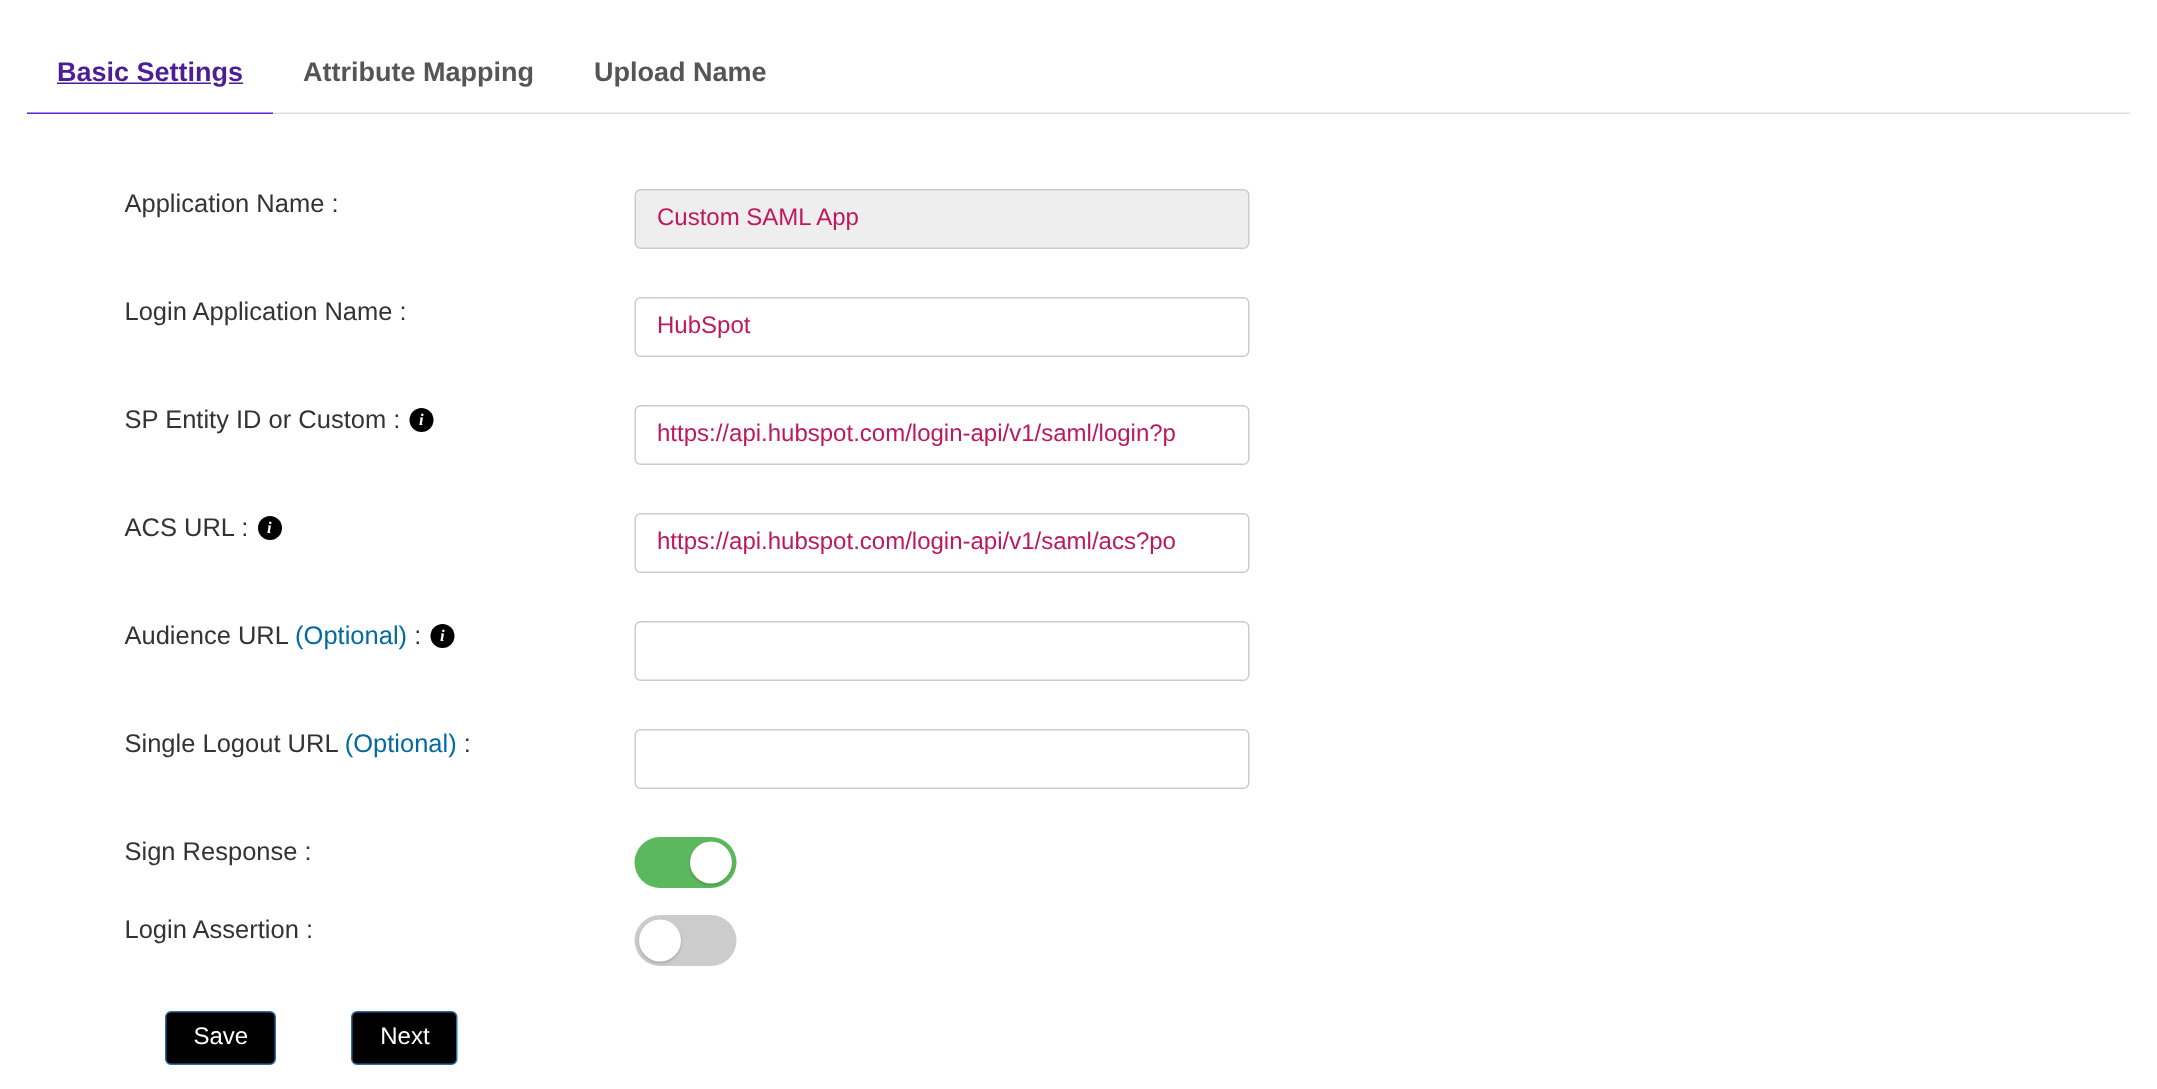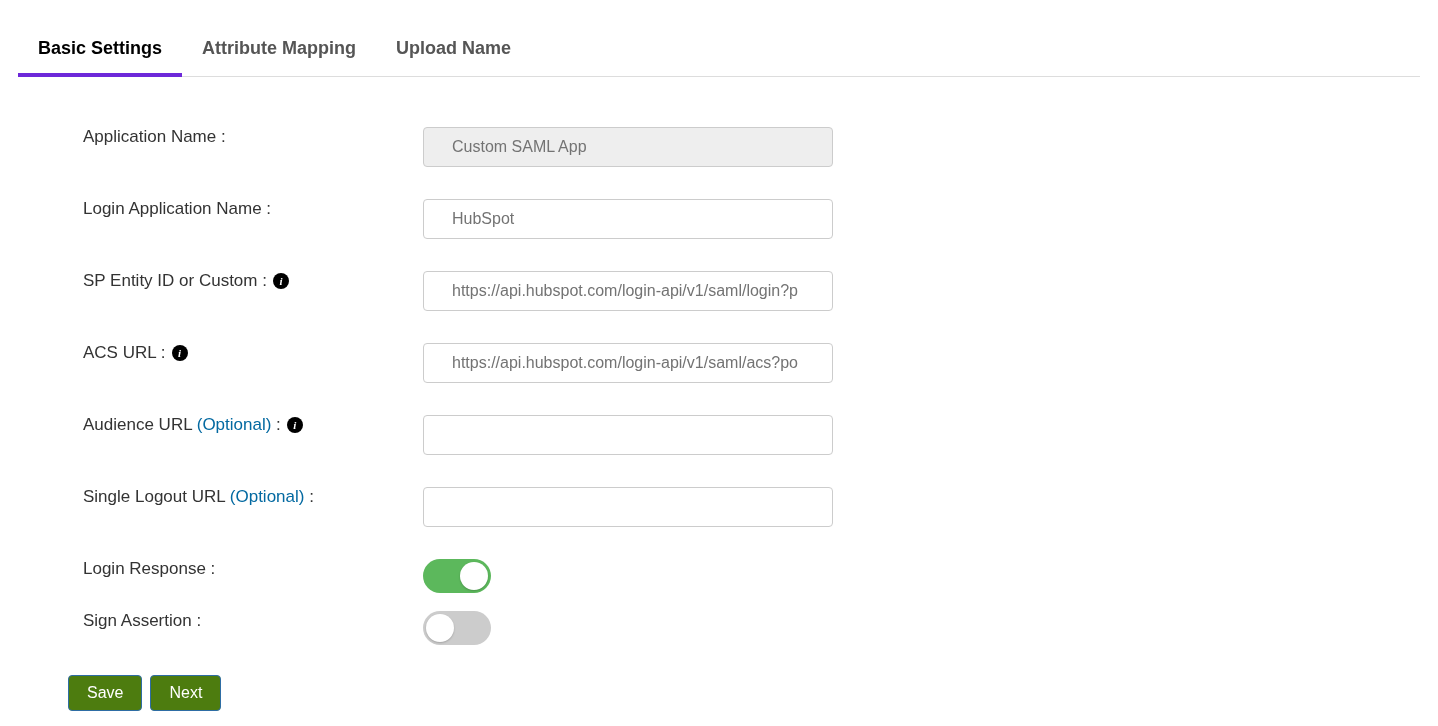--- a/index.html
+++ b/index.html
@@ -22,22 +22,23 @@
     .tab {
       padding: 8px 20px 14px 20px;
       font-size: 18px;
       font-weight: 600;
       color: #555;
       cursor: pointer;
       border-bottom: 3px solid transparent;
       margin-bottom: -1px;
     }
     .tab.active {
-      color: #000000;
-      border-bottom: 4px solid #6d28d9;
+      color: #4c1d95;
+      border-bottom: 1px solid #6d28d9;
+      text-decoration: underline;
     }
     .form-area {
       padding: 50px 0 0 65px;
     }
     .form-row {
       display: flex;
       align-items: flex-start;
       margin-bottom: 32px;
     }
     .form-row.tight { margin-bottom: 18px; }
@@ -63,23 +64,23 @@
       font-size: 11px;
       font-weight: bold;
       font-style: italic;
       font-family: Georgia, serif;
       line-height: 1;
       cursor: help;
     }
     .form-input {
       width: 410px;
       height: 40px;
-      padding: 6px 28px;
+      padding: 6px 14px;
       font-size: 16px;
-      color: #737373;
+      color: #be185d;
       border: 1px solid #ccc;
       border-radius: 4px;
       background: #fff;
     }
     .form-input[readonly] {
       background: #eee;
       cursor: not-allowed;
     }
     .toggle {
       position: relative;
@@ -101,27 +102,28 @@
     .toggle.on .knob { right: 3px; }
     .toggle.off { background: #ccc; }
     .toggle.off .knob { left: 3px; }
     .button-row {
       margin-top: 30px;
       margin-left: 50px;
       display: flex;
       gap: 8px;
     }
     .btn {
-      background: #4d7c0f;
+      background: #000000;
       color: #fff;
       border: 1px solid #2e6da4;
       border-radius: 4px;
       padding: 8px 18px;
       font-size: 16px;
       cursor: pointer;
+      margin-left: 42px;
     }
   </style>
 </head>
 <body>
 
 <div class="container">
   <div class="tabs">
     <div class="tab active">Basic Settings</div>
     <div class="tab">Attribute Mapping</div>
     <div class="tab">Upload Name</div>
@@ -170,28 +172,28 @@
       <div class="form-label">
         <span>
           <span>Single Logout URL</span>
           <span class="optional">(Optional)</span><span> :</span>
         </span>
       </div>
       <input type="text" class="form-input" value="" style="">
     </div>
 
     <div class="form-row tight">
-      <div class="form-label">Login Response :</div>
+      <div class="form-label">Sign Response :</div>
       <div class="toggle on">
           <div class="knob"></div>
         </div>
     </div>
 
     <div class="form-row tight">
-      <div class="form-label">Sign Assertion :</div>
+      <div class="form-label">Login Assertion :</div>
       <div class="toggle off">
           <div class="knob"></div>
         </div>
     </div>
 
   </div>
 
   <div class="button-row">
     <button class="btn">Save</button>
     <button class="btn">Next</button>

